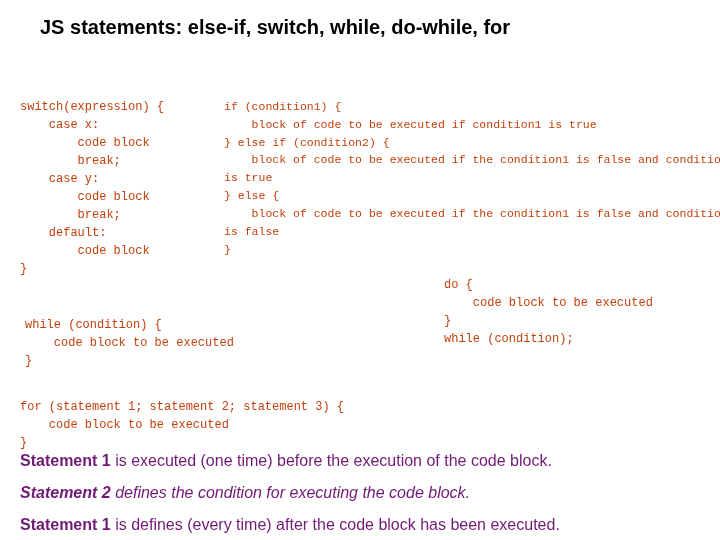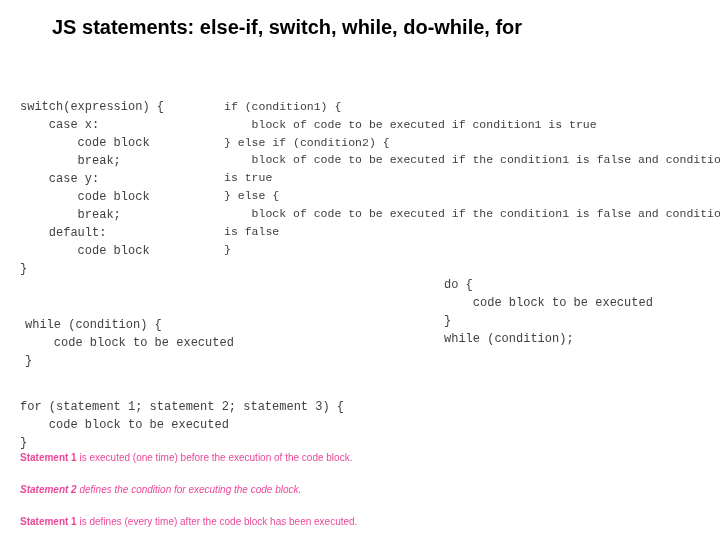--- a/index.html
+++ b/index.html
@@ -8,41 +8,41 @@
     height: 540px;
     background: #fff;
     font-family: Arial, Helvetica, sans-serif;
     color: #000;
     position: relative;
     overflow: hidden;
   }
   .title {
     font-size: 20px;
     font-weight: bold;
-    padding: 16px 0 0 52px;
+    padding: 16px 0 0 40px;
   }
   .code {
     font-family: "Courier New", Courier, monospace;
     font-size: 12px;
     line-height: 1.5;
     white-space: pre;
     position: absolute;
-    color: #404040;
+    color: #c2410c;
   }
   .switch-block { top: 98px; left: 20px; }
   .if-block { top: 98px; left: 224px; font-size: 11.5px; line-height: 1.55; }
   .while-block { top: 316px; left: 25px; }
   .do-block { top: 276px; left: 444px; }
   .for-block { top: 398px; left: 20px; }
   .explain {
     position: absolute;
     left: 20px;
     font-family: Arial, Helvetica, sans-serif;
-    font-size: 10px;
-    color: #ec4899;
+    font-size: 16px;
+    color: #701a75;
   }
   .explain .b { font-weight: bold; }
   .ex1 { top: 452px; }
   .ex2 { top: 484px; font-style: italic; }
   .ex3 { top: 516px; }
 </style>
 </head>
 <body>
 
 <div class="title">JS statements: else-if, switch, while, do-while, for</div>

